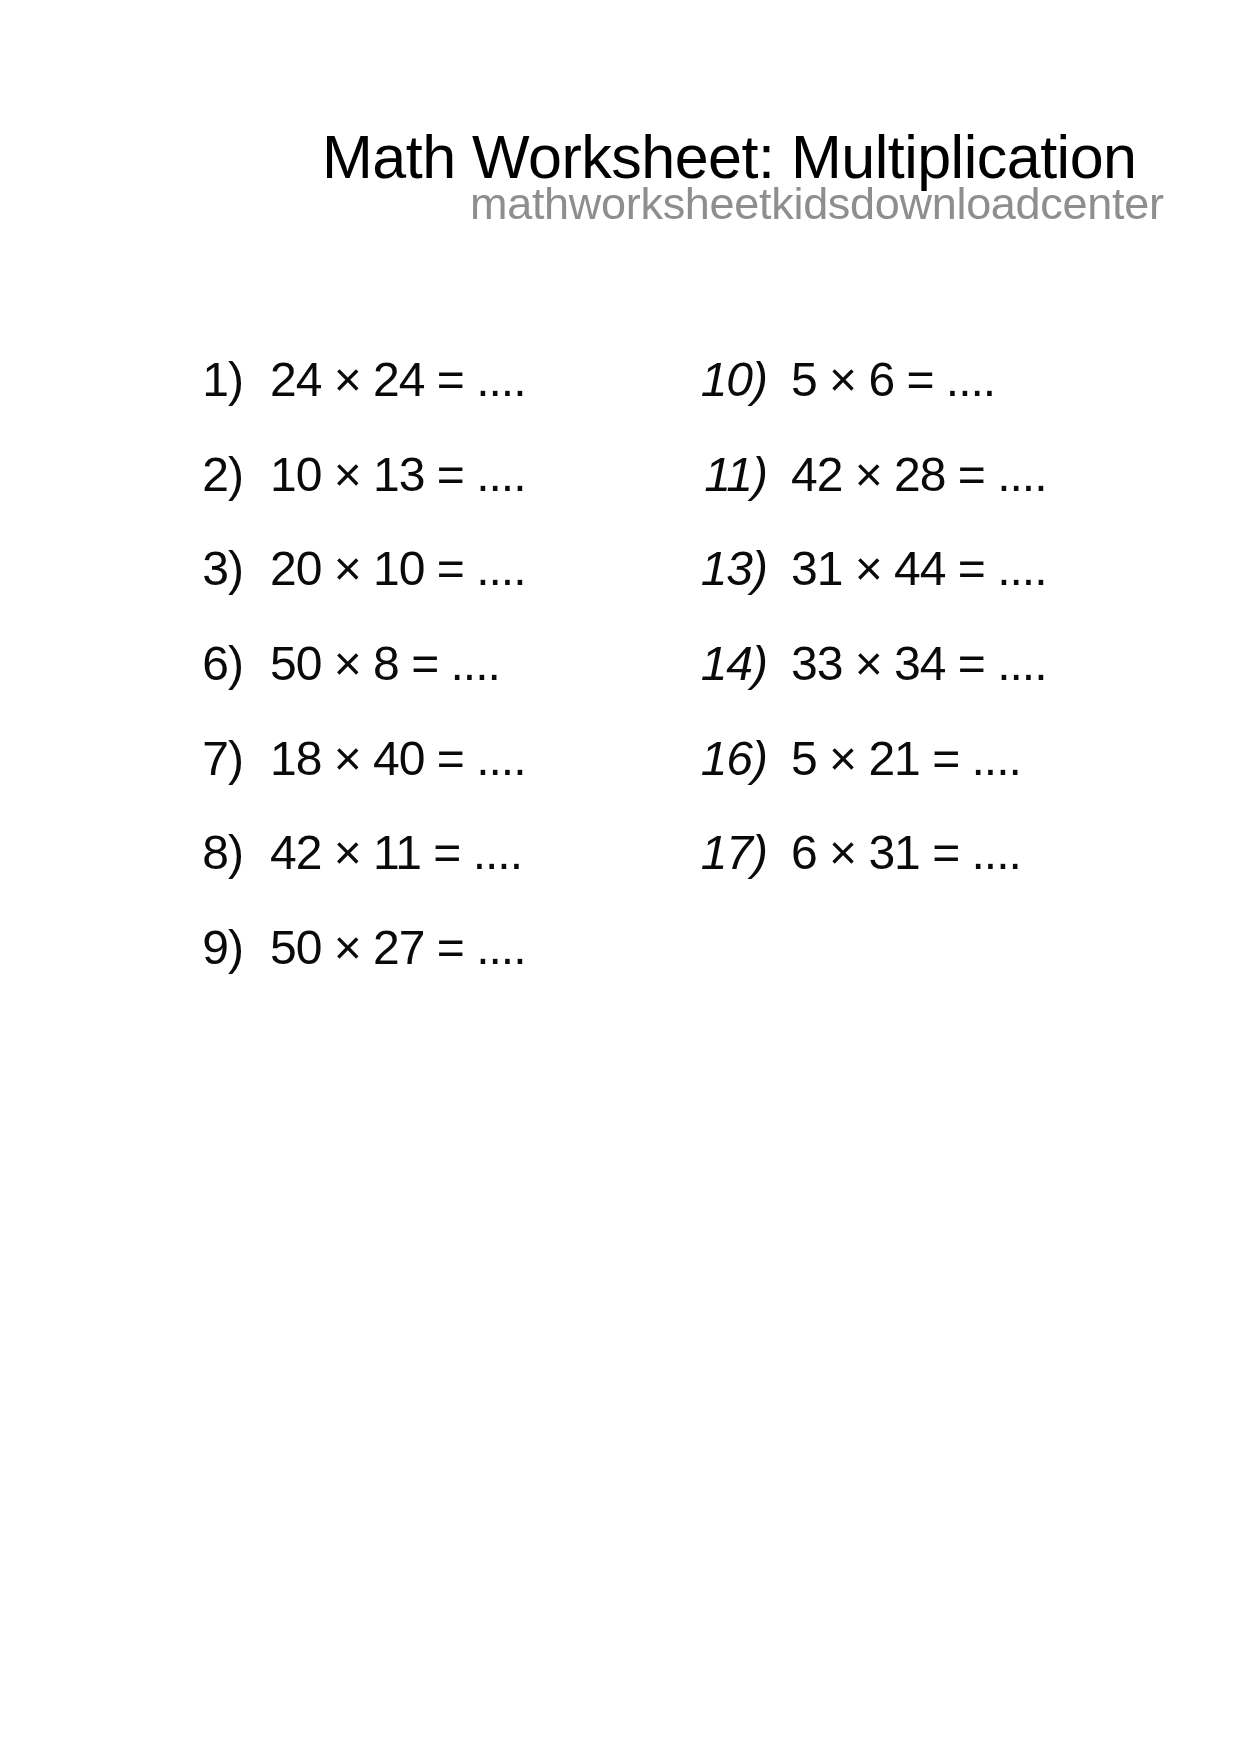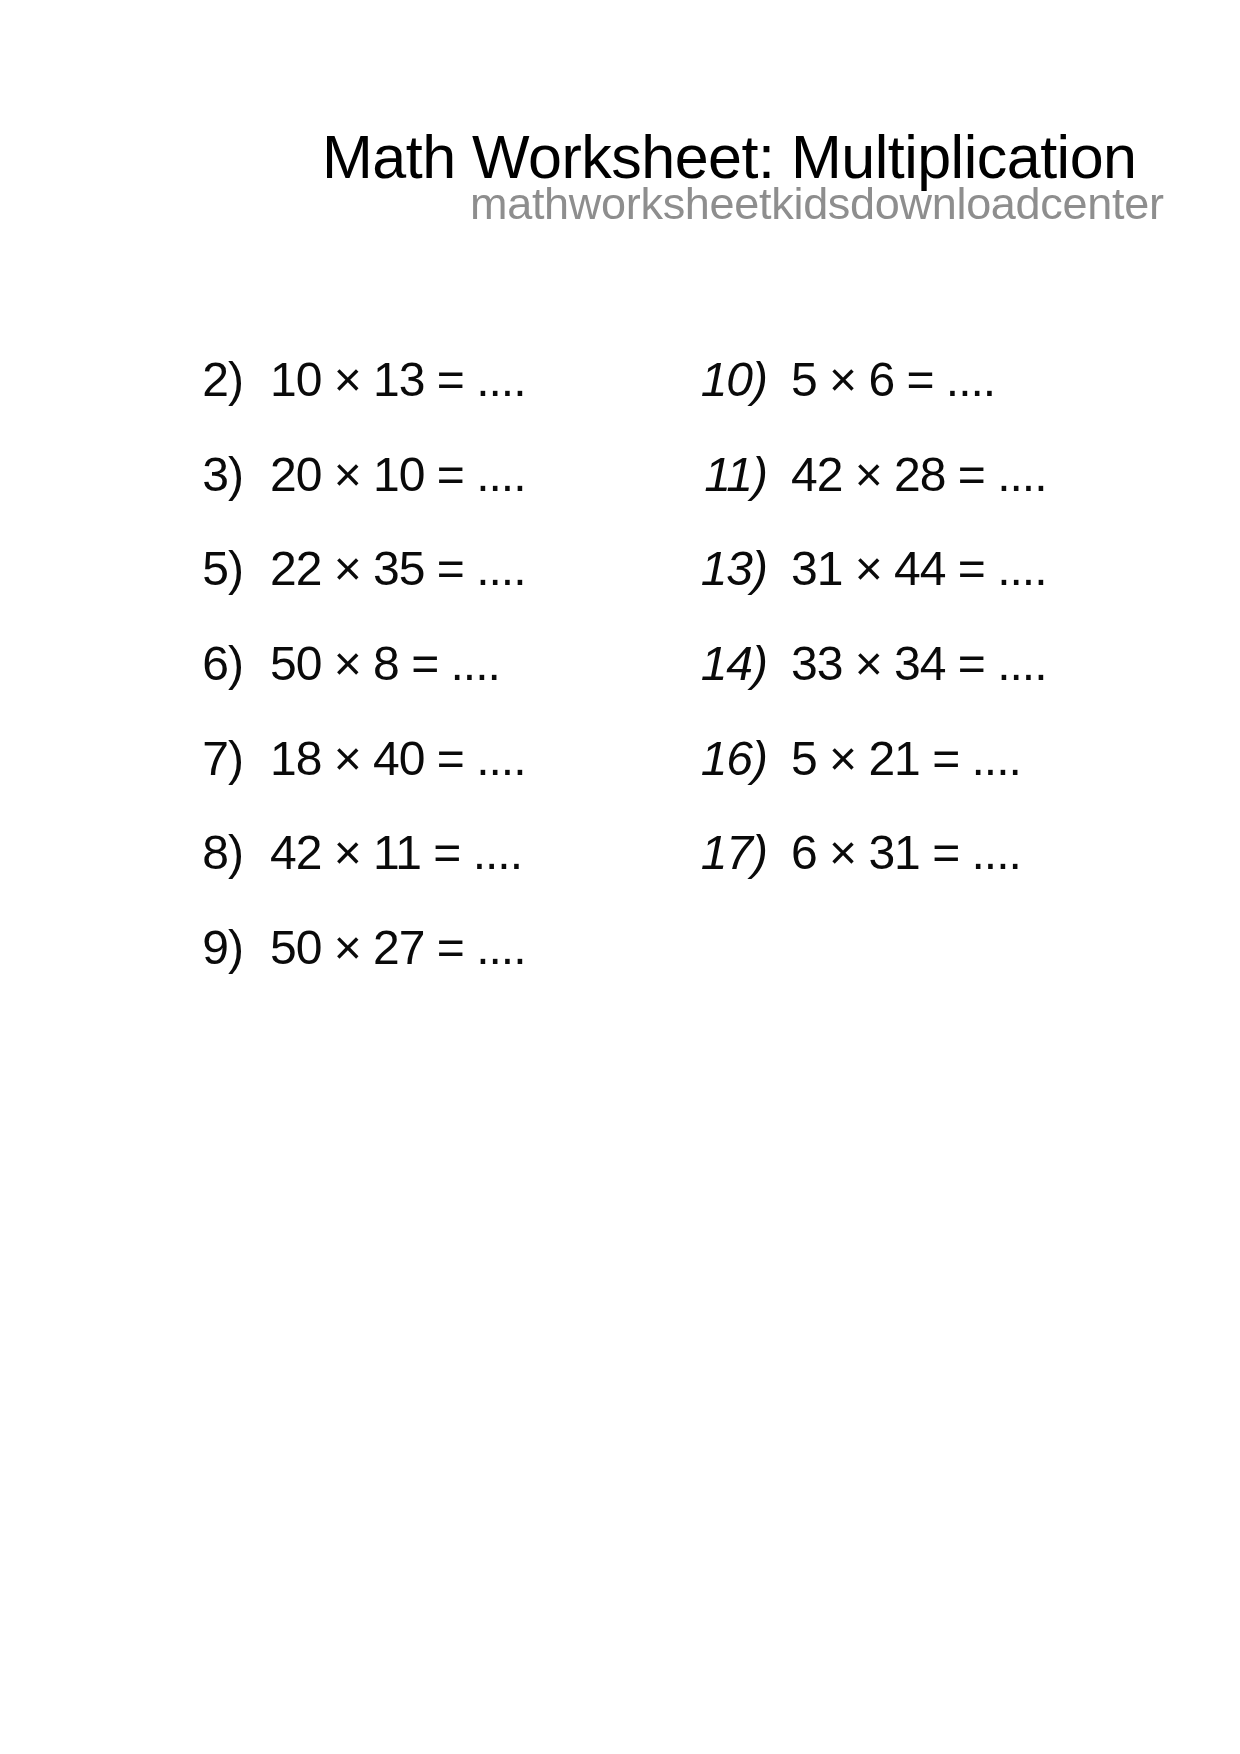--- a/index.html
+++ b/index.html
@@ -70,23 +70,23 @@
   }
 </style>
 </head>
 <body>
 
 <div class="title">Math Worksheet: Multiplication</div>
 <div class="subtitle">mathworksheetkidsdownloadcenter</div>
 
 <div class="problems">
   <div class="col col-left">
+      <div class="row"><span class="num">1)</span><span class="expr">24 × 24 = ....</span></div>
       <div class="row"><span class="num">2)</span><span class="expr">10 × 13 = ....</span></div>
       <div class="row"><span class="num">3)</span><span class="expr">20 × 10 = ....</span></div>
-      <div class="row"><span class="num">5)</span><span class="expr">22 × 35 = ....</span></div>
       <div class="row"><span class="num">6)</span><span class="expr">50 × 8 = ....</span></div>
       <div class="row"><span class="num">7)</span><span class="expr">18 × 40 = ....</span></div>
       <div class="row"><span class="num">8)</span><span class="expr">42 × 11 = ....</span></div>
       <div class="row"><span class="num">9)</span><span class="expr">50 × 27 = ....</span></div>
     </div>
   <div class="col col-right">
       <div class="row"><span class="num">10)</span><span class="expr">5 × 6 = ....</span></div>
       <div class="row"><span class="num">11)</span><span class="expr">42 × 28 = ....</span></div>
       <div class="row"><span class="num">13)</span><span class="expr">31 × 44 = ....</span></div>
       <div class="row"><span class="num">14)</span><span class="expr">33 × 34 = ....</span></div>

